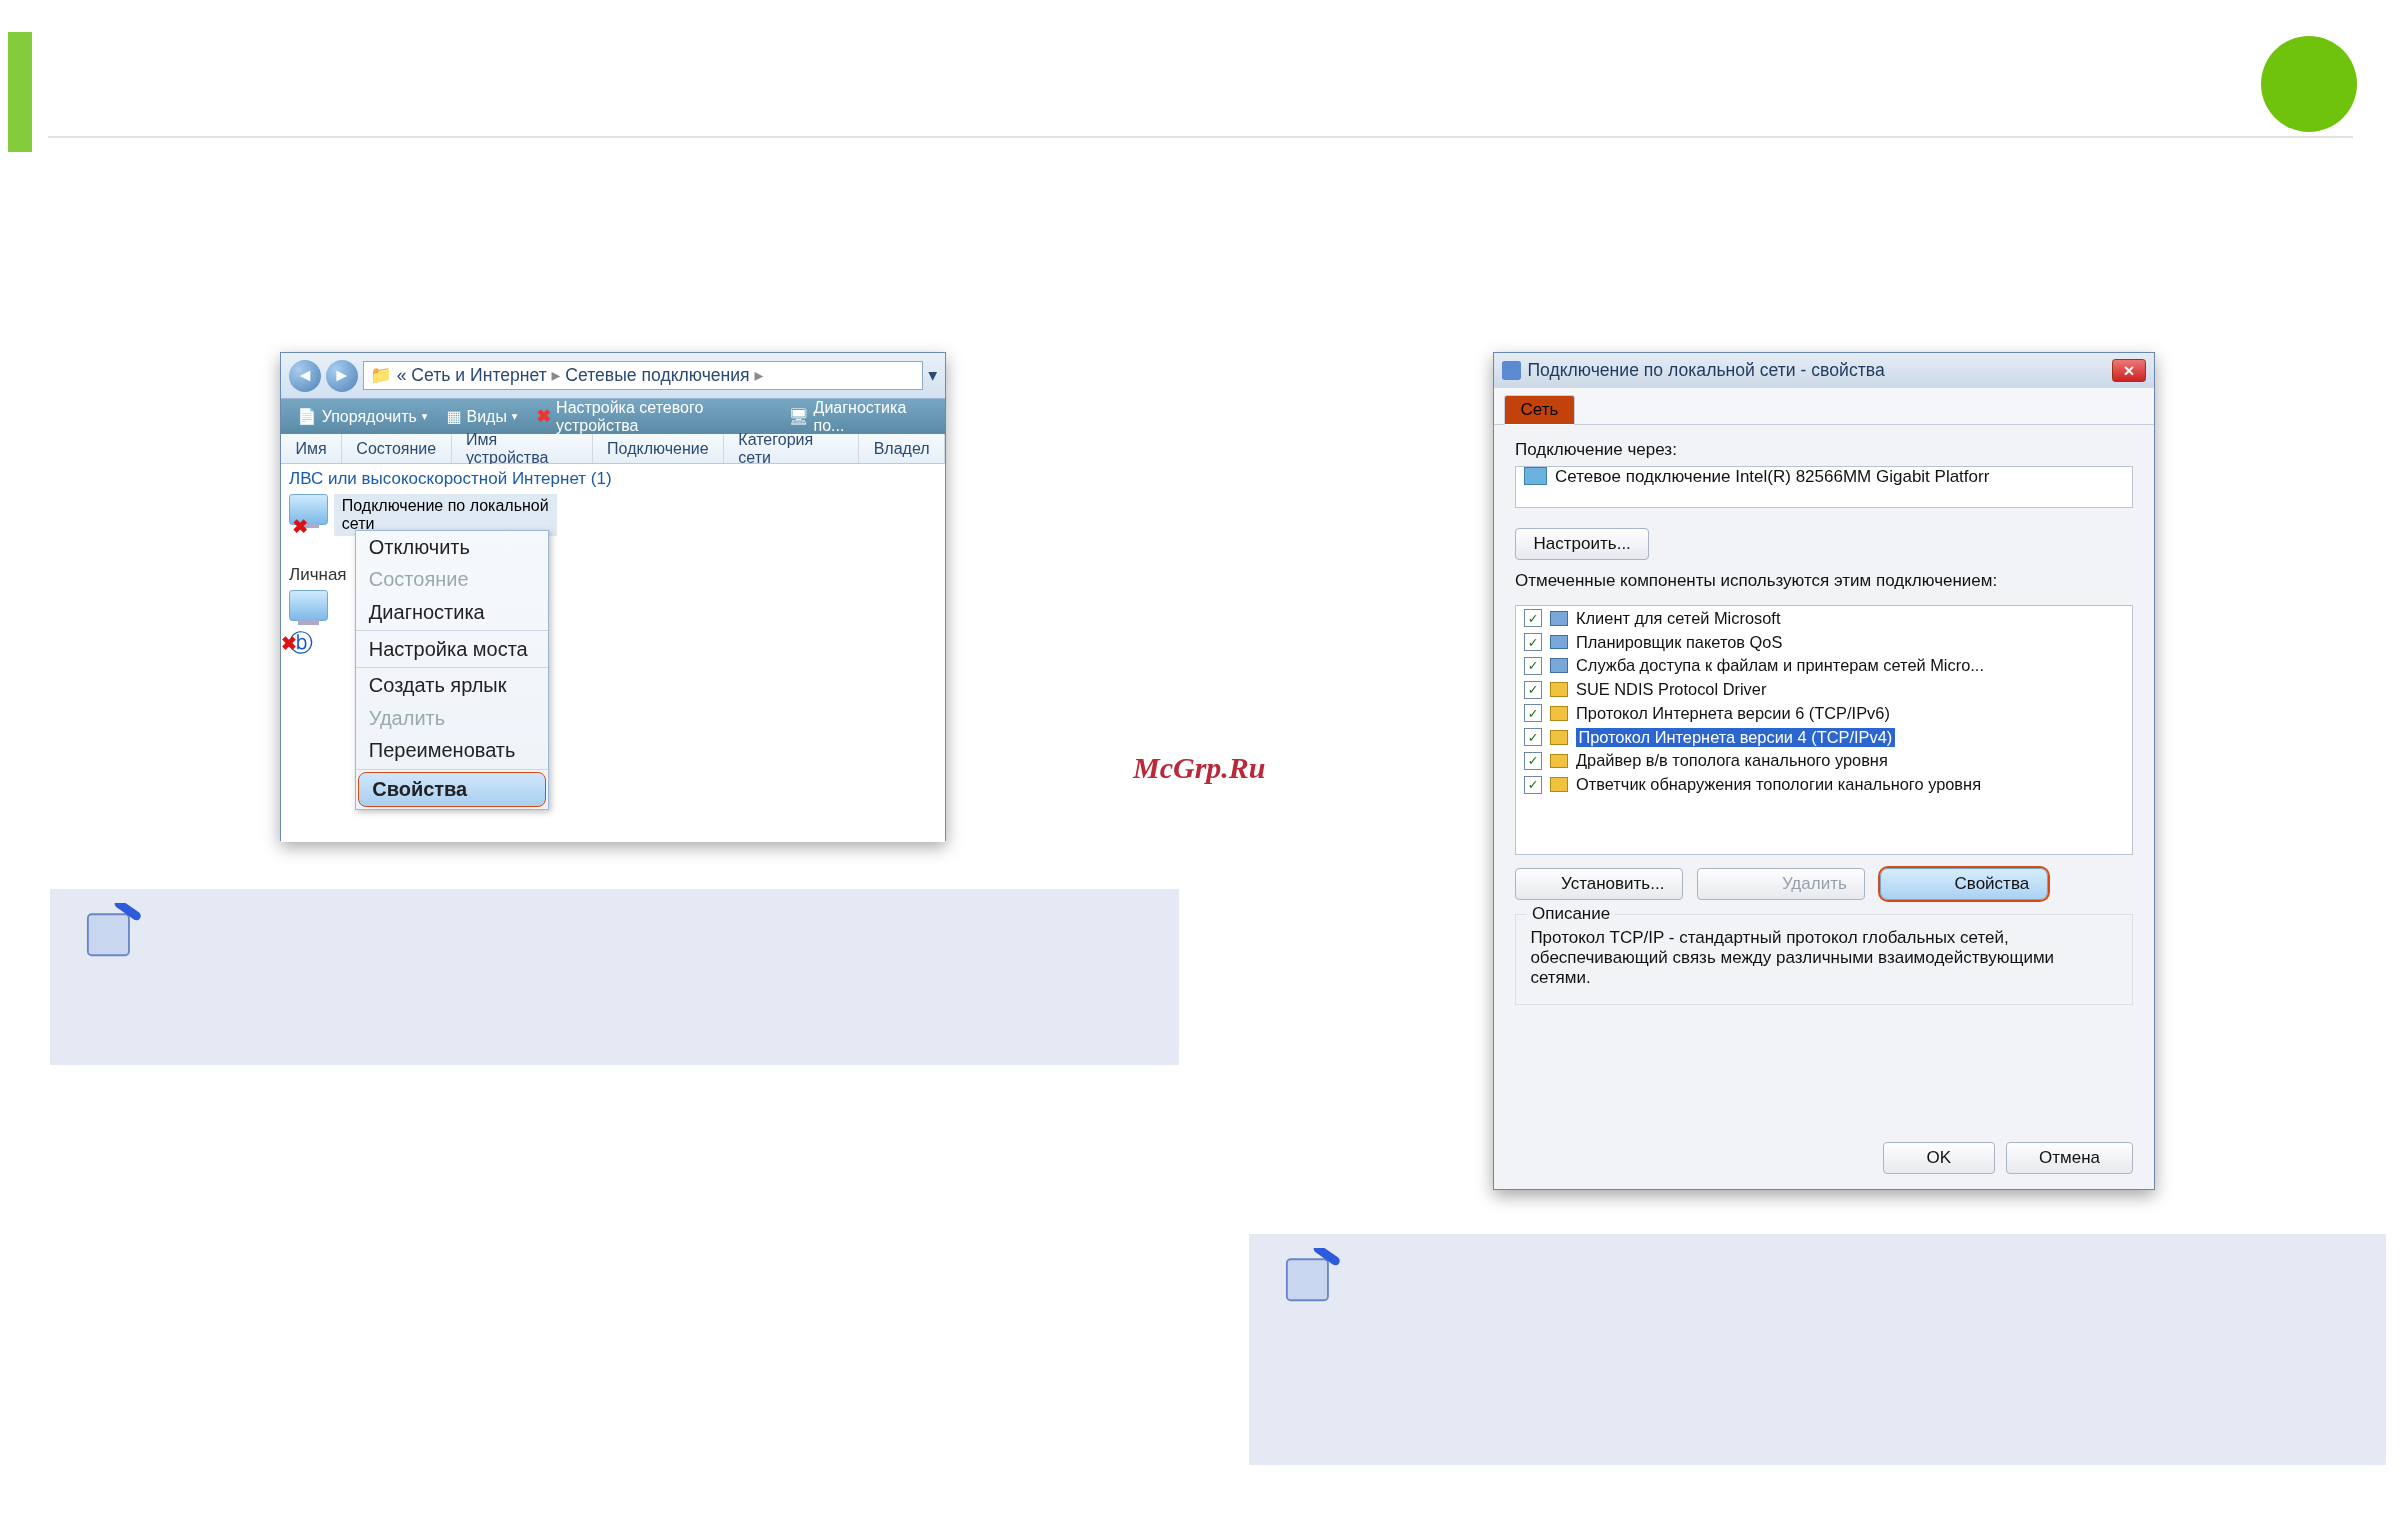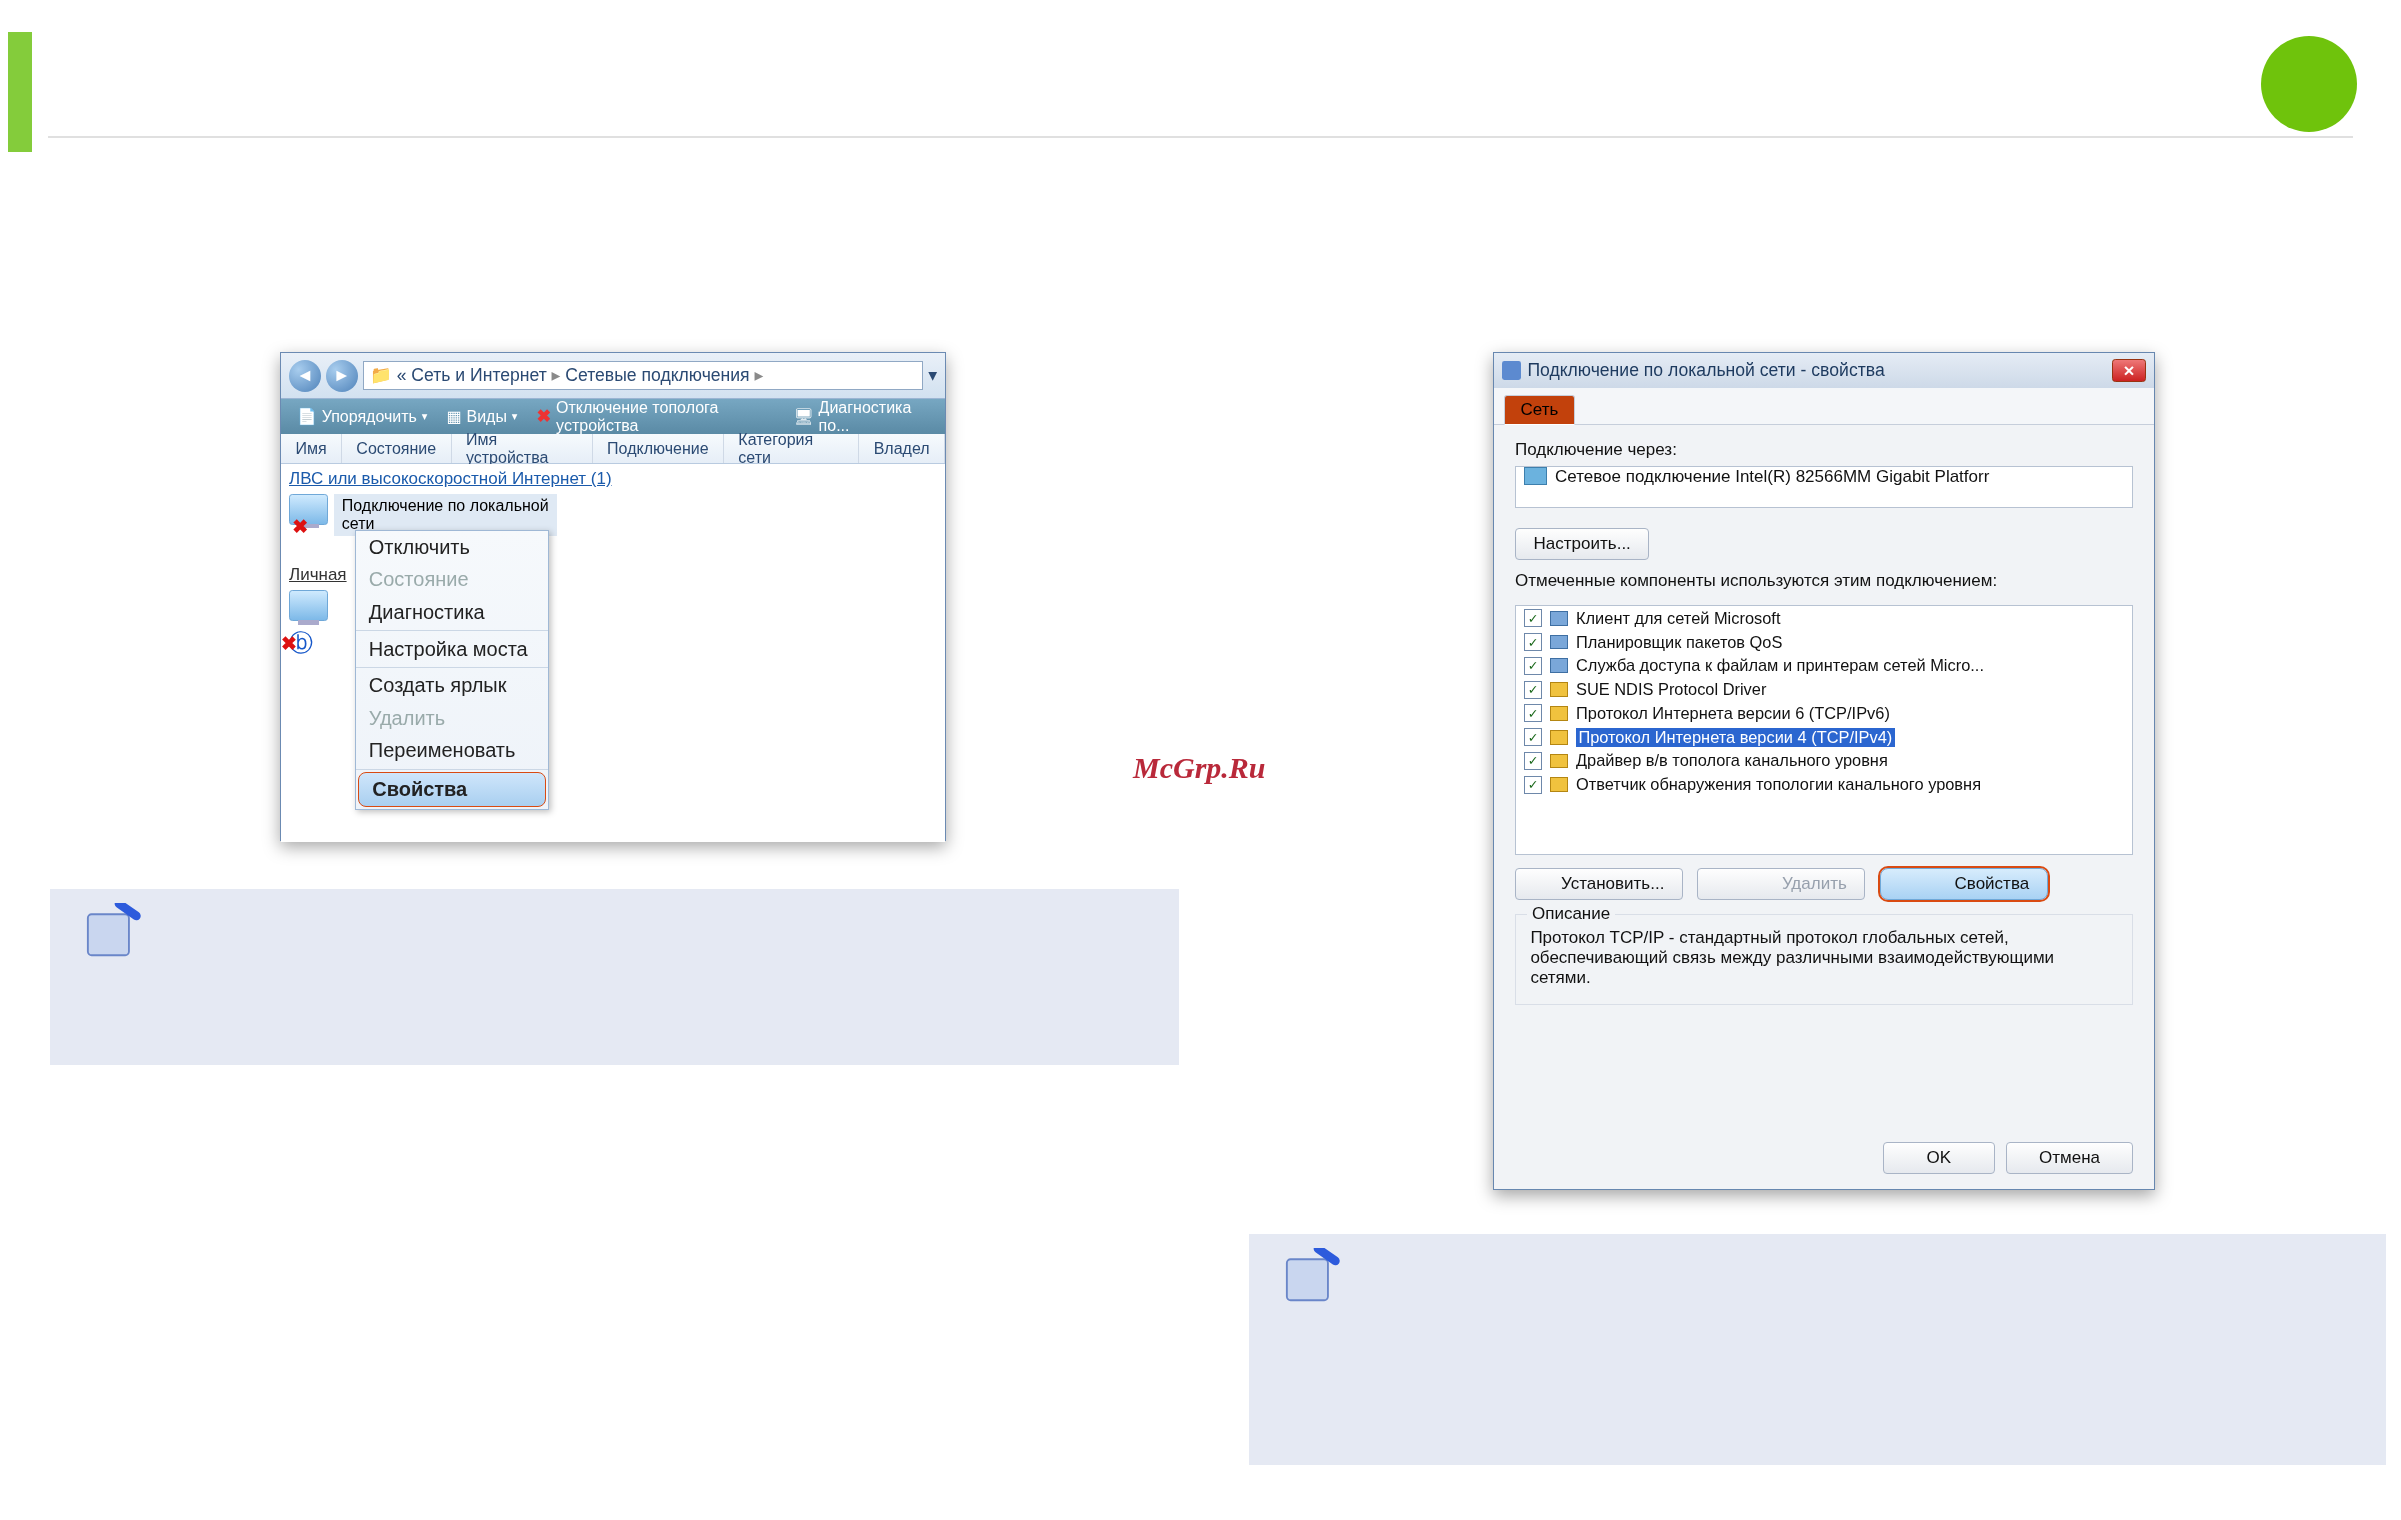--- a/index.html
+++ b/index.html
@@ -15,21 +15,21 @@
   .navbtn{width:32px;height:32px;border-radius:50%;background:radial-gradient(circle at 30% 30%,#a8cdee,#4e82b9);display:flex;align-items:center;justify-content:center;color:#fff;font-size:17.6px;}
   .addr{flex:1;background:#fff;height:27px;border:0.8px solid #90a8c4;display:flex;align-items:center;padding:0 6.4px;gap:4.8px;}
   .addr .sep{color:#8a8a8a;}
   .w1tool{height:35px;background:linear-gradient(#77a7c2,#5a8aa5);display:flex;align-items:center;gap:3.2px;padding:0 8px;font-size:16px;color:#fff;}
   .w1tool .tbtn{padding:3.2px 8px;display:flex;align-items:center;gap:4.8px;}
   .w1tool .tbtn .tri{font-size:11.2px;}
   .w1tool .redx{color:#e33;font-weight:bold;font-size:17.6px;}
   .w1cols{height:29px;background:linear-gradient(#f6fafd,#e6eef7);display:flex;align-items:center;font-size:16px;color:#2b4a73;border-bottom:0.8px solid #b9cbe0;}
   .w1cols div{padding:0 14.4px;border-right:0.8px solid #cfd9e6;height:100%;display:flex;align-items:center;}
   .w1body{position:relative;background:#fff;height:378px;}
-  .grouphdr{color:#1a5aab;font-size:17px;padding:4.8px 8px;text-decoration:underline;}
+  .grouphdr{color:#1a5aab;font-size:17px;padding:4.8px 8px;}
   .connrow{display:flex;align-items:flex-start;gap:6.4px;padding:0 8px;}
   .monico{width:37px;height:29px;background:linear-gradient(#cfeafe,#7db9e8);border:0.8px solid #6fa8d8;border-radius:3.2px;position:relative;}
   .monico:after{content:"";position:absolute;left:8px;right:8px;bottom:-4.8px;height:4.8px;background:#aac;}
   .redx-ico{position:absolute;left:3.2px;top:21px;color:#d11;font-weight:bold;font-size:19px;}
   .connlbl{background:#dfe9f4;border:0.8px solid transparent;font-size:16px;padding:2.4px 6.4px;max-width:208px;}
   .ctxmenu{position:absolute;left:56px;top:66px;width:192px;background:linear-gradient(#f6f9fc,#eef3f9);border:0.8px solid #9fb8d5;box-shadow:2.4px 2.4px 6.4px rgba(0,0,0,.25);font-size:20px;margin-left:18px;}
   .ctxmenu .mi{padding:4.8px 12.8px;color:#222;}
   .ctxmenu .mi.dis{color:#9aa;}
   .ctxmenu .sep{height:0.8px;background:#cbd7e5;margin:1.6px 0;}
   .ctxmenu .mi.hl{background:linear-gradient(#cfe6fb,#a9cff0);border:1.6px solid #d94a12;border-radius:8px;font-weight:bold;margin:2.4px;}
@@ -99,21 +99,21 @@
           <span>Упорядочить</span>
           <span class="tri">▾</span>
         </div>
       <div class="tbtn">
           <span>▦</span>
           <span>Виды</span>
           <span class="tri">▾</span>
         </div>
       <div class="tbtn">
           <span class="redx">✖</span>
-          <span>Отключение тополога устройства</span>
+          <span>Настройка сетевого устройства</span>
         </div>
       <div class="tbtn">
           <span>🖥</span>
           <span>Диагностика по...</span>
         </div>
     </div>
     <div class="w1cols">
       <div>Имя</div>
       <div>Состояние</div>
       <div>Имя устройства</div>

